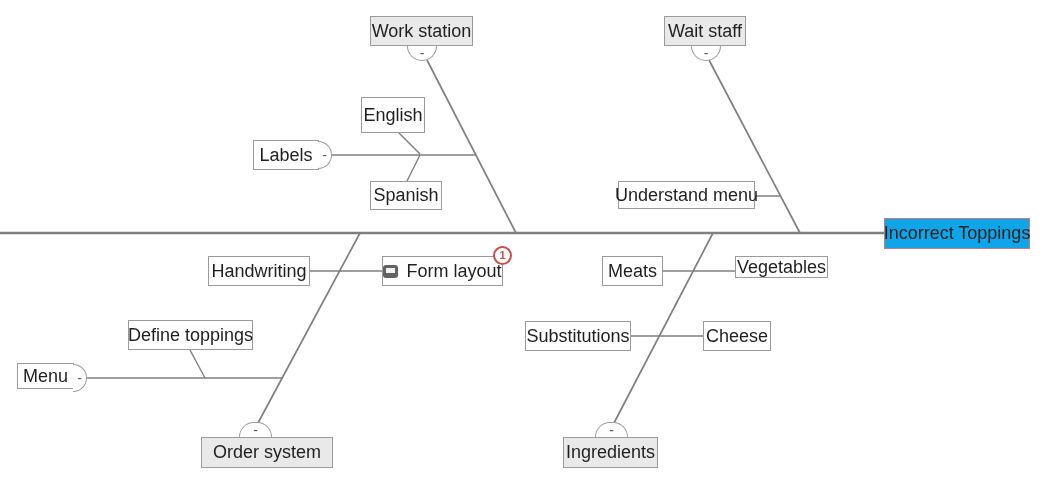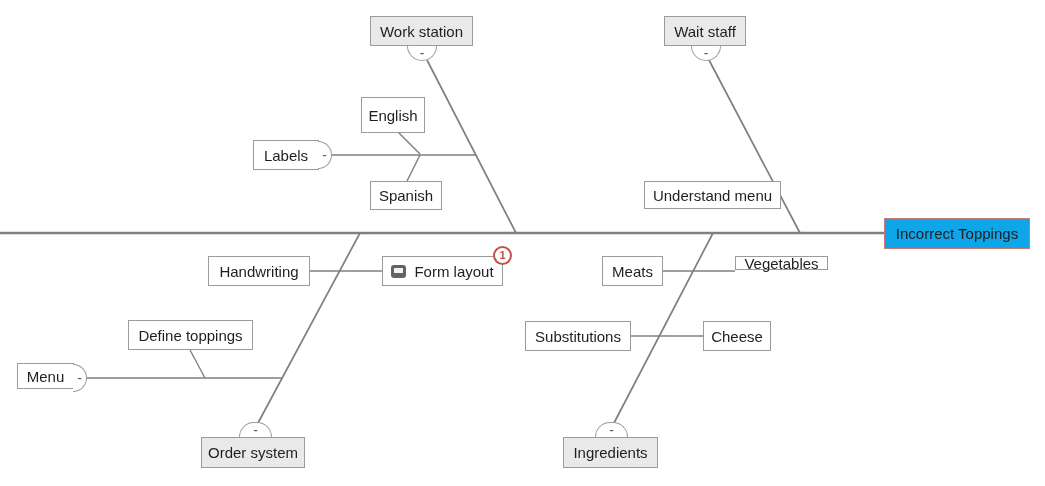--- a/index.html
+++ b/index.html
@@ -8,21 +8,21 @@
     font-family:"Liberation Sans", sans-serif;overflow:hidden;
   }
   svg.lines{position:absolute;left:0;top:0;}
   svg.lines line{stroke:#7f7f7f;fill:none;}
   line.spine{stroke-width:2.4;}
   line.bone{stroke-width:1.7;}
   line.sub{stroke-width:1.7;}
   line.conn{stroke-width:1.4;}
   .node{
     position:absolute;box-sizing:border-box;display:flex;align-items:center;justify-content:center;
-    background:#ffffff;border:1px solid #9b9b9b;color:#1f1f1f;font-size:15px;white-space:nowrap;
+    background:#ffffff;border:1px solid #9b9b9b;color:#1f1f1f;font-size:18px;white-space:nowrap;
   }
   .node.category{background:#e9e9e9;}
   .node.effect{background:#0ea5e9;border:1px solid #cb7b75;}
   .collapse{
     position:absolute;box-sizing:border-box;background:#ffffff;border:1px solid #9b9b9b;
     display:flex;align-items:center;justify-content:center;color:#5a5a5a;font-size:14px;line-height:1;
   }
   .collapse.half-bottom{width:30px;height:15px;border-radius:0 0 15px 15px;border-top:none;}
   .collapse.half-top{width:33px;height:15px;border-radius:16px 16px 0 0;border-bottom:none;}
   .collapse.half-right{width:14px;height:28px;border-radius:0 14px 14px 0;border-left:none;}
@@ -65,56 +65,56 @@
     <line class="conn" x1="407" y1="181" x2="420" y2="155"></line>
     <line class="conn" x1="190" y1="350" x2="205" y2="378"></line>
   </svg>
 
   <div class="node category" style="left:370px;top:16px;width:103px;height:30px">
     <span>Work station</span>
   </div>
   <div class="node category" style="left:664px;top:16px;width:82px;height:30px">
     <span>Wait staff</span>
   </div>
-  <div class="node category" style="left:201px;top:437px;width:104px;height:31px">
+  <div class="node category" style="left:201px;top:437px;width:132px;height:31px">
     <span>Order system</span>
   </div>
   <div class="node category" style="left:563px;top:437px;width:95px;height:31px">
     <span>Ingredients</span>
   </div>
 
   <div class="node effect" style="left:884px;top:218px;width:146px;height:31px">
     <span>Incorrect Toppings</span>
   </div>
 
   <div class="node" style="left:253px;top:140px;width:66px;height:30px">
     <span>Labels</span>
   </div>
   <div class="node" style="left:361px;top:97px;width:64px;height:36px">
     <span>English</span>
   </div>
   <div class="node" style="left:370px;top:181px;width:72px;height:29px">
     <span>Spanish</span>
   </div>
-  <div class="node" style="left:644px;top:181px;width:137px;height:28px">
+  <div class="node" style="left:618px;top:181px;width:137px;height:28px">
     <span>Understand menu</span>
   </div>
   <div class="node" style="left:208px;top:256px;width:102px;height:30px">
     <span>Handwriting</span>
   </div>
   <div class="node" style="left:382px;top:256px;width:121px;height:30px">
     <span class="fl-content">
       <span class="note-icon"></span>
       <span>Form layout</span>
     </span>
   </div>
   <div class="node" style="left:602px;top:256px;width:61px;height:30px">
     <span>Meats</span>
   </div>
-  <div class="node" style="left:735px;top:256px;width:93px;height:14px">
+  <div class="node" style="left:735px;top:256px;width:93px;height:22px">
     <span>Vegetables</span>
   </div>
   <div class="node" style="left:525px;top:321px;width:106px;height:30px">
     <span>Substitutions</span>
   </div>
   <div class="node" style="left:703px;top:321px;width:68px;height:30px">
     <span>Cheese</span>
   </div>
   <div class="node" style="left:128px;top:320px;width:125px;height:30px">
     <span>Define toppings</span>

